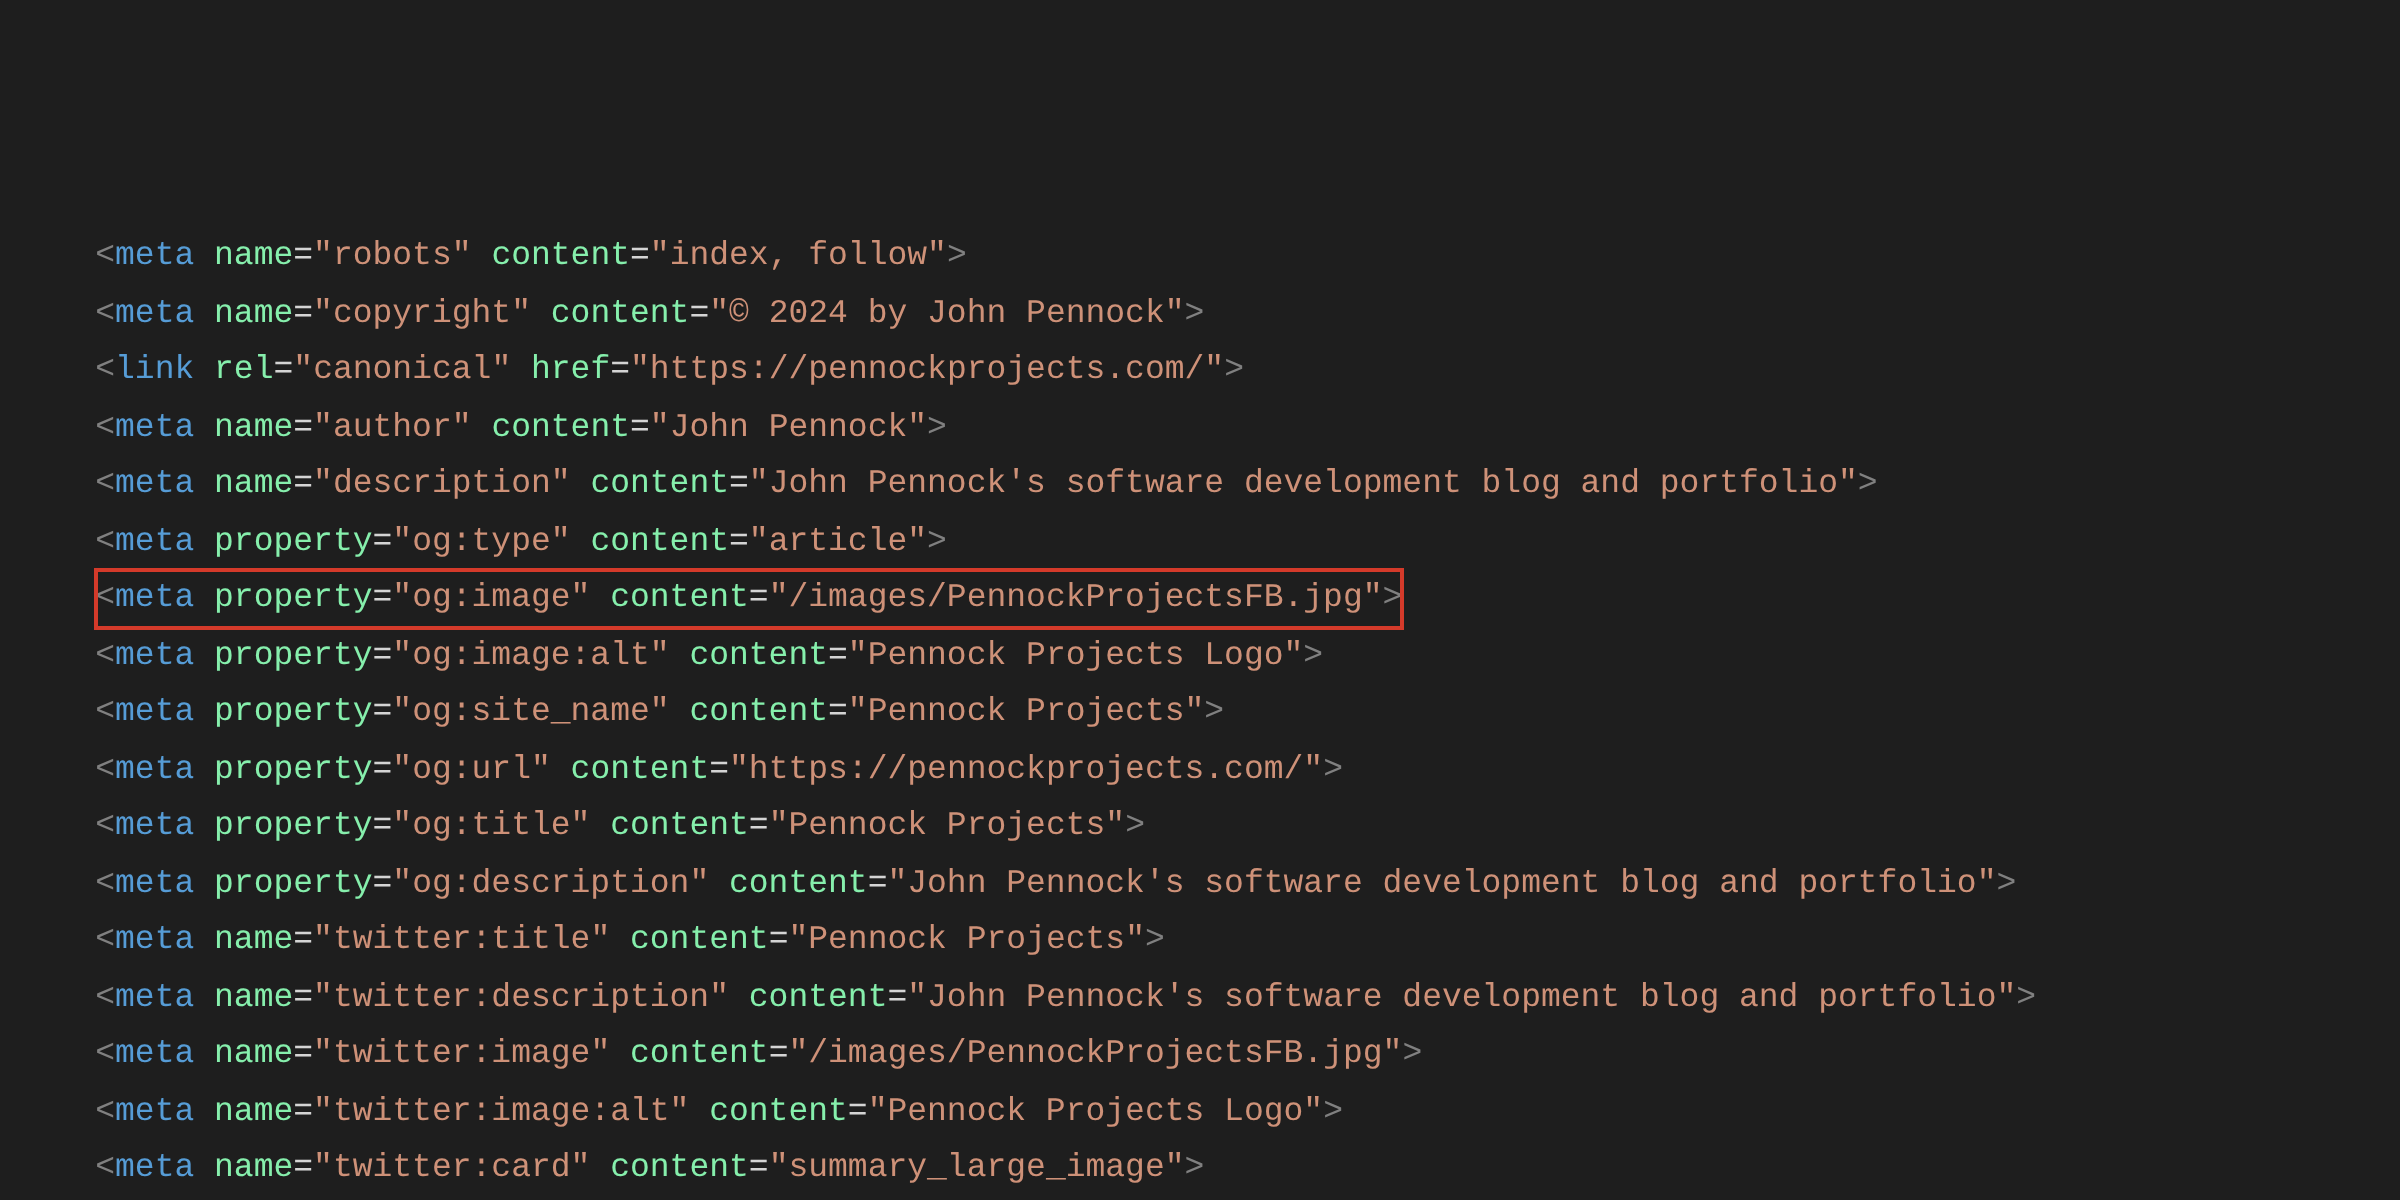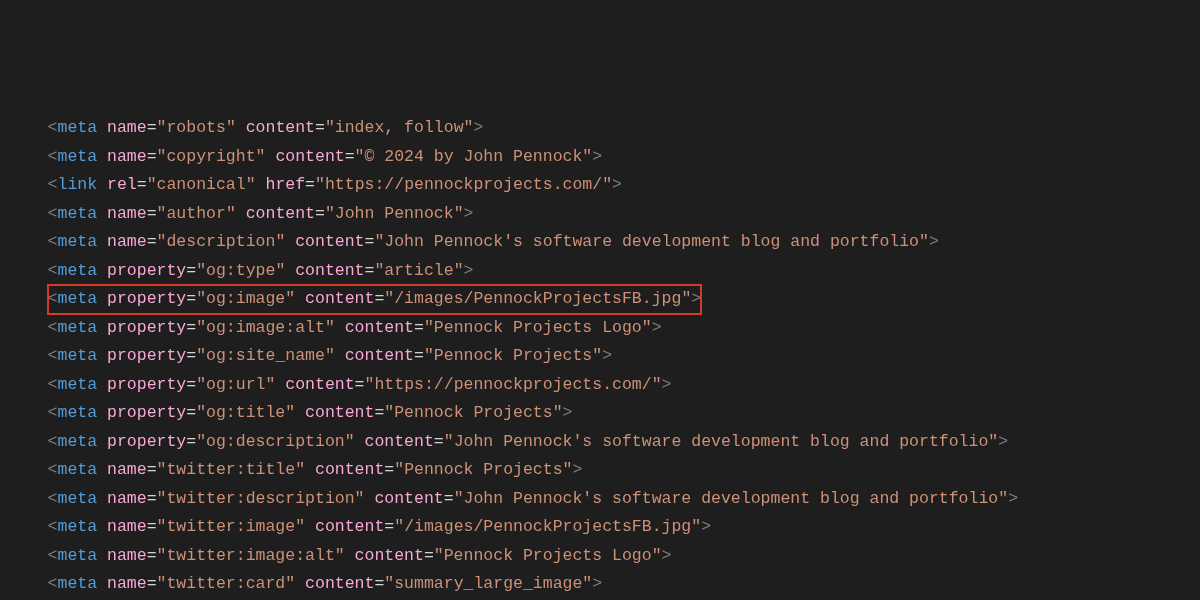--- a/index.html
+++ b/index.html
@@ -23,21 +23,21 @@
     position: relative;
     padding-left: 8px;
   }
   .highlighted {
     outline: 2px solid #d43a2a;
     outline-offset: -1px;
     display: inline-block;
   }
   .bracket   { color: #808080; }
   .tag       { color: #569cd6; text-align: center; }
-  .attr      { color: #f9a8d4; }
+  .attr      { color: #86efac; }
   .eq        { color: #d4d4d4; }
   .str       { color: #ce9178; }
   .url       { color: #ce9178; }
 </style>
 </head>
 <body>
 
 
 
 <div class="editor" id="editor"><div class="line"><span>    </span><span><span class="bracket">&lt;</span><span class="tag">meta</span><span> </span><span class="attr">name</span><span class="eq">=</span><span class="str">"</span><span class="str">robots</span><span class="str">"</span><span> </span><span class="attr">content</span><span class="eq">=</span><span class="str">"</span><span class="str">index, follow</span><span class="str">"</span><span class="bracket">&gt;</span></span></div><div class="line"><span>    </span><span><span class="bracket">&lt;</span><span class="tag">meta</span><span> </span><span class="attr">name</span><span class="eq">=</span><span class="str">"</span><span class="str">copyright</span><span class="str">"</span><span> </span><span class="attr">content</span><span class="eq">=</span><span class="str">"</span><span class="str">© 2024 by John Pennock</span><span class="str">"</span><span class="bracket">&gt;</span></span></div><div class="line"><span>    </span><span><span class="bracket">&lt;</span><span class="tag">link</span><span> </span><span class="attr">rel</span><span class="eq">=</span><span class="str">"</span><span class="str">canonical</span><span class="str">"</span><span> </span><span class="attr">href</span><span class="eq">=</span><span class="str">"</span><span class="url">https://pennockprojects.com/</span><span class="str">"</span><span class="bracket">&gt;</span></span></div><div class="line"><span>    </span><span><span class="bracket">&lt;</span><span class="tag">meta</span><span> </span><span class="attr">name</span><span class="eq">=</span><span class="str">"</span><span class="str">author</span><span class="str">"</span><span> </span><span class="attr">content</span><span class="eq">=</span><span class="str">"</span><span class="str">John Pennock</span><span class="str">"</span><span class="bracket">&gt;</span></span></div><div class="line"><span>    </span><span><span class="bracket">&lt;</span><span class="tag">meta</span><span> </span><span class="attr">name</span><span class="eq">=</span><span class="str">"</span><span class="str">description</span><span class="str">"</span><span> </span><span class="attr">content</span><span class="eq">=</span><span class="str">"</span><span class="str">John Pennock's software development blog and portfolio</span><span class="str">"</span><span class="bracket">&gt;</span></span></div><div class="line"><span>    </span><span><span class="bracket">&lt;</span><span class="tag">meta</span><span> </span><span class="attr">property</span><span class="eq">=</span><span class="str">"</span><span class="str">og:type</span><span class="str">"</span><span> </span><span class="attr">content</span><span class="eq">=</span><span class="str">"</span><span class="str">article</span><span class="str">"</span><span class="bracket">&gt;</span></span></div><div class="line"><span>    </span><span class="highlighted"><span class="bracket">&lt;</span><span class="tag">meta</span><span> </span><span class="attr">property</span><span class="eq">=</span><span class="str">"</span><span class="str">og:image</span><span class="str">"</span><span> </span><span class="attr">content</span><span class="eq">=</span><span class="str">"</span><span class="str">/images/PennockProjectsFB.jpg</span><span class="str">"</span><span class="bracket">&gt;</span></span></div><div class="line"><span>    </span><span><span class="bracket">&lt;</span><span class="tag">meta</span><span> </span><span class="attr">property</span><span class="eq">=</span><span class="str">"</span><span class="str">og:image:alt</span><span class="str">"</span><span> </span><span class="attr">content</span><span class="eq">=</span><span class="str">"</span><span class="str">Pennock Projects Logo</span><span class="str">"</span><span class="bracket">&gt;</span></span></div><div class="line"><span>    </span><span><span class="bracket">&lt;</span><span class="tag">meta</span><span> </span><span class="attr">property</span><span class="eq">=</span><span class="str">"</span><span class="str">og:site_name</span><span class="str">"</span><span> </span><span class="attr">content</span><span class="eq">=</span><span class="str">"</span><span class="str">Pennock Projects</span><span class="str">"</span><span class="bracket">&gt;</span></span></div><div class="line"><span>    </span><span><span class="bracket">&lt;</span><span class="tag">meta</span><span> </span><span class="attr">property</span><span class="eq">=</span><span class="str">"</span><span class="str">og:url</span><span class="str">"</span><span> </span><span class="attr">content</span><span class="eq">=</span><span class="str">"</span><span class="url">https://pennockprojects.com/</span><span class="str">"</span><span class="bracket">&gt;</span></span></div><div class="line"><span>    </span><span><span class="bracket">&lt;</span><span class="tag">meta</span><span> </span><span class="attr">property</span><span class="eq">=</span><span class="str">"</span><span class="str">og:title</span><span class="str">"</span><span> </span><span class="attr">content</span><span class="eq">=</span><span class="str">"</span><span class="str">Pennock Projects</span><span class="str">"</span><span class="bracket">&gt;</span></span></div><div class="line"><span>    </span><span><span class="bracket">&lt;</span><span class="tag">meta</span><span> </span><span class="attr">property</span><span class="eq">=</span><span class="str">"</span><span class="str">og:description</span><span class="str">"</span><span> </span><span class="attr">content</span><span class="eq">=</span><span class="str">"</span><span class="str">John Pennock's software development blog and portfolio</span><span class="str">"</span><span class="bracket">&gt;</span></span></div><div class="line"><span>    </span><span><span class="bracket">&lt;</span><span class="tag">meta</span><span> </span><span class="attr">name</span><span class="eq">=</span><span class="str">"</span><span class="str">twitter:title</span><span class="str">"</span><span> </span><span class="attr">content</span><span class="eq">=</span><span class="str">"</span><span class="str">Pennock Projects</span><span class="str">"</span><span class="bracket">&gt;</span></span></div><div class="line"><span>    </span><span><span class="bracket">&lt;</span><span class="tag">meta</span><span> </span><span class="attr">name</span><span class="eq">=</span><span class="str">"</span><span class="str">twitter:description</span><span class="str">"</span><span> </span><span class="attr">content</span><span class="eq">=</span><span class="str">"</span><span class="str">John Pennock's software development blog and portfolio</span><span class="str">"</span><span class="bracket">&gt;</span></span></div><div class="line"><span>    </span><span><span class="bracket">&lt;</span><span class="tag">meta</span><span> </span><span class="attr">name</span><span class="eq">=</span><span class="str">"</span><span class="str">twitter:image</span><span class="str">"</span><span> </span><span class="attr">content</span><span class="eq">=</span><span class="str">"</span><span class="str">/images/PennockProjectsFB.jpg</span><span class="str">"</span><span class="bracket">&gt;</span></span></div><div class="line"><span>    </span><span><span class="bracket">&lt;</span><span class="tag">meta</span><span> </span><span class="attr">name</span><span class="eq">=</span><span class="str">"</span><span class="str">twitter:image:alt</span><span class="str">"</span><span> </span><span class="attr">content</span><span class="eq">=</span><span class="str">"</span><span class="str">Pennock Projects Logo</span><span class="str">"</span><span class="bracket">&gt;</span></span></div><div class="line"><span>    </span><span><span class="bracket">&lt;</span><span class="tag">meta</span><span> </span><span class="attr">name</span><span class="eq">=</span><span class="str">"</span><span class="str">twitter:card</span><span class="str">"</span><span> </span><span class="attr">content</span><span class="eq">=</span><span class="str">"</span><span class="str">summary_large_image</span><span class="str">"</span><span class="bracket">&gt;</span></span></div><div class="line"></div></div>

